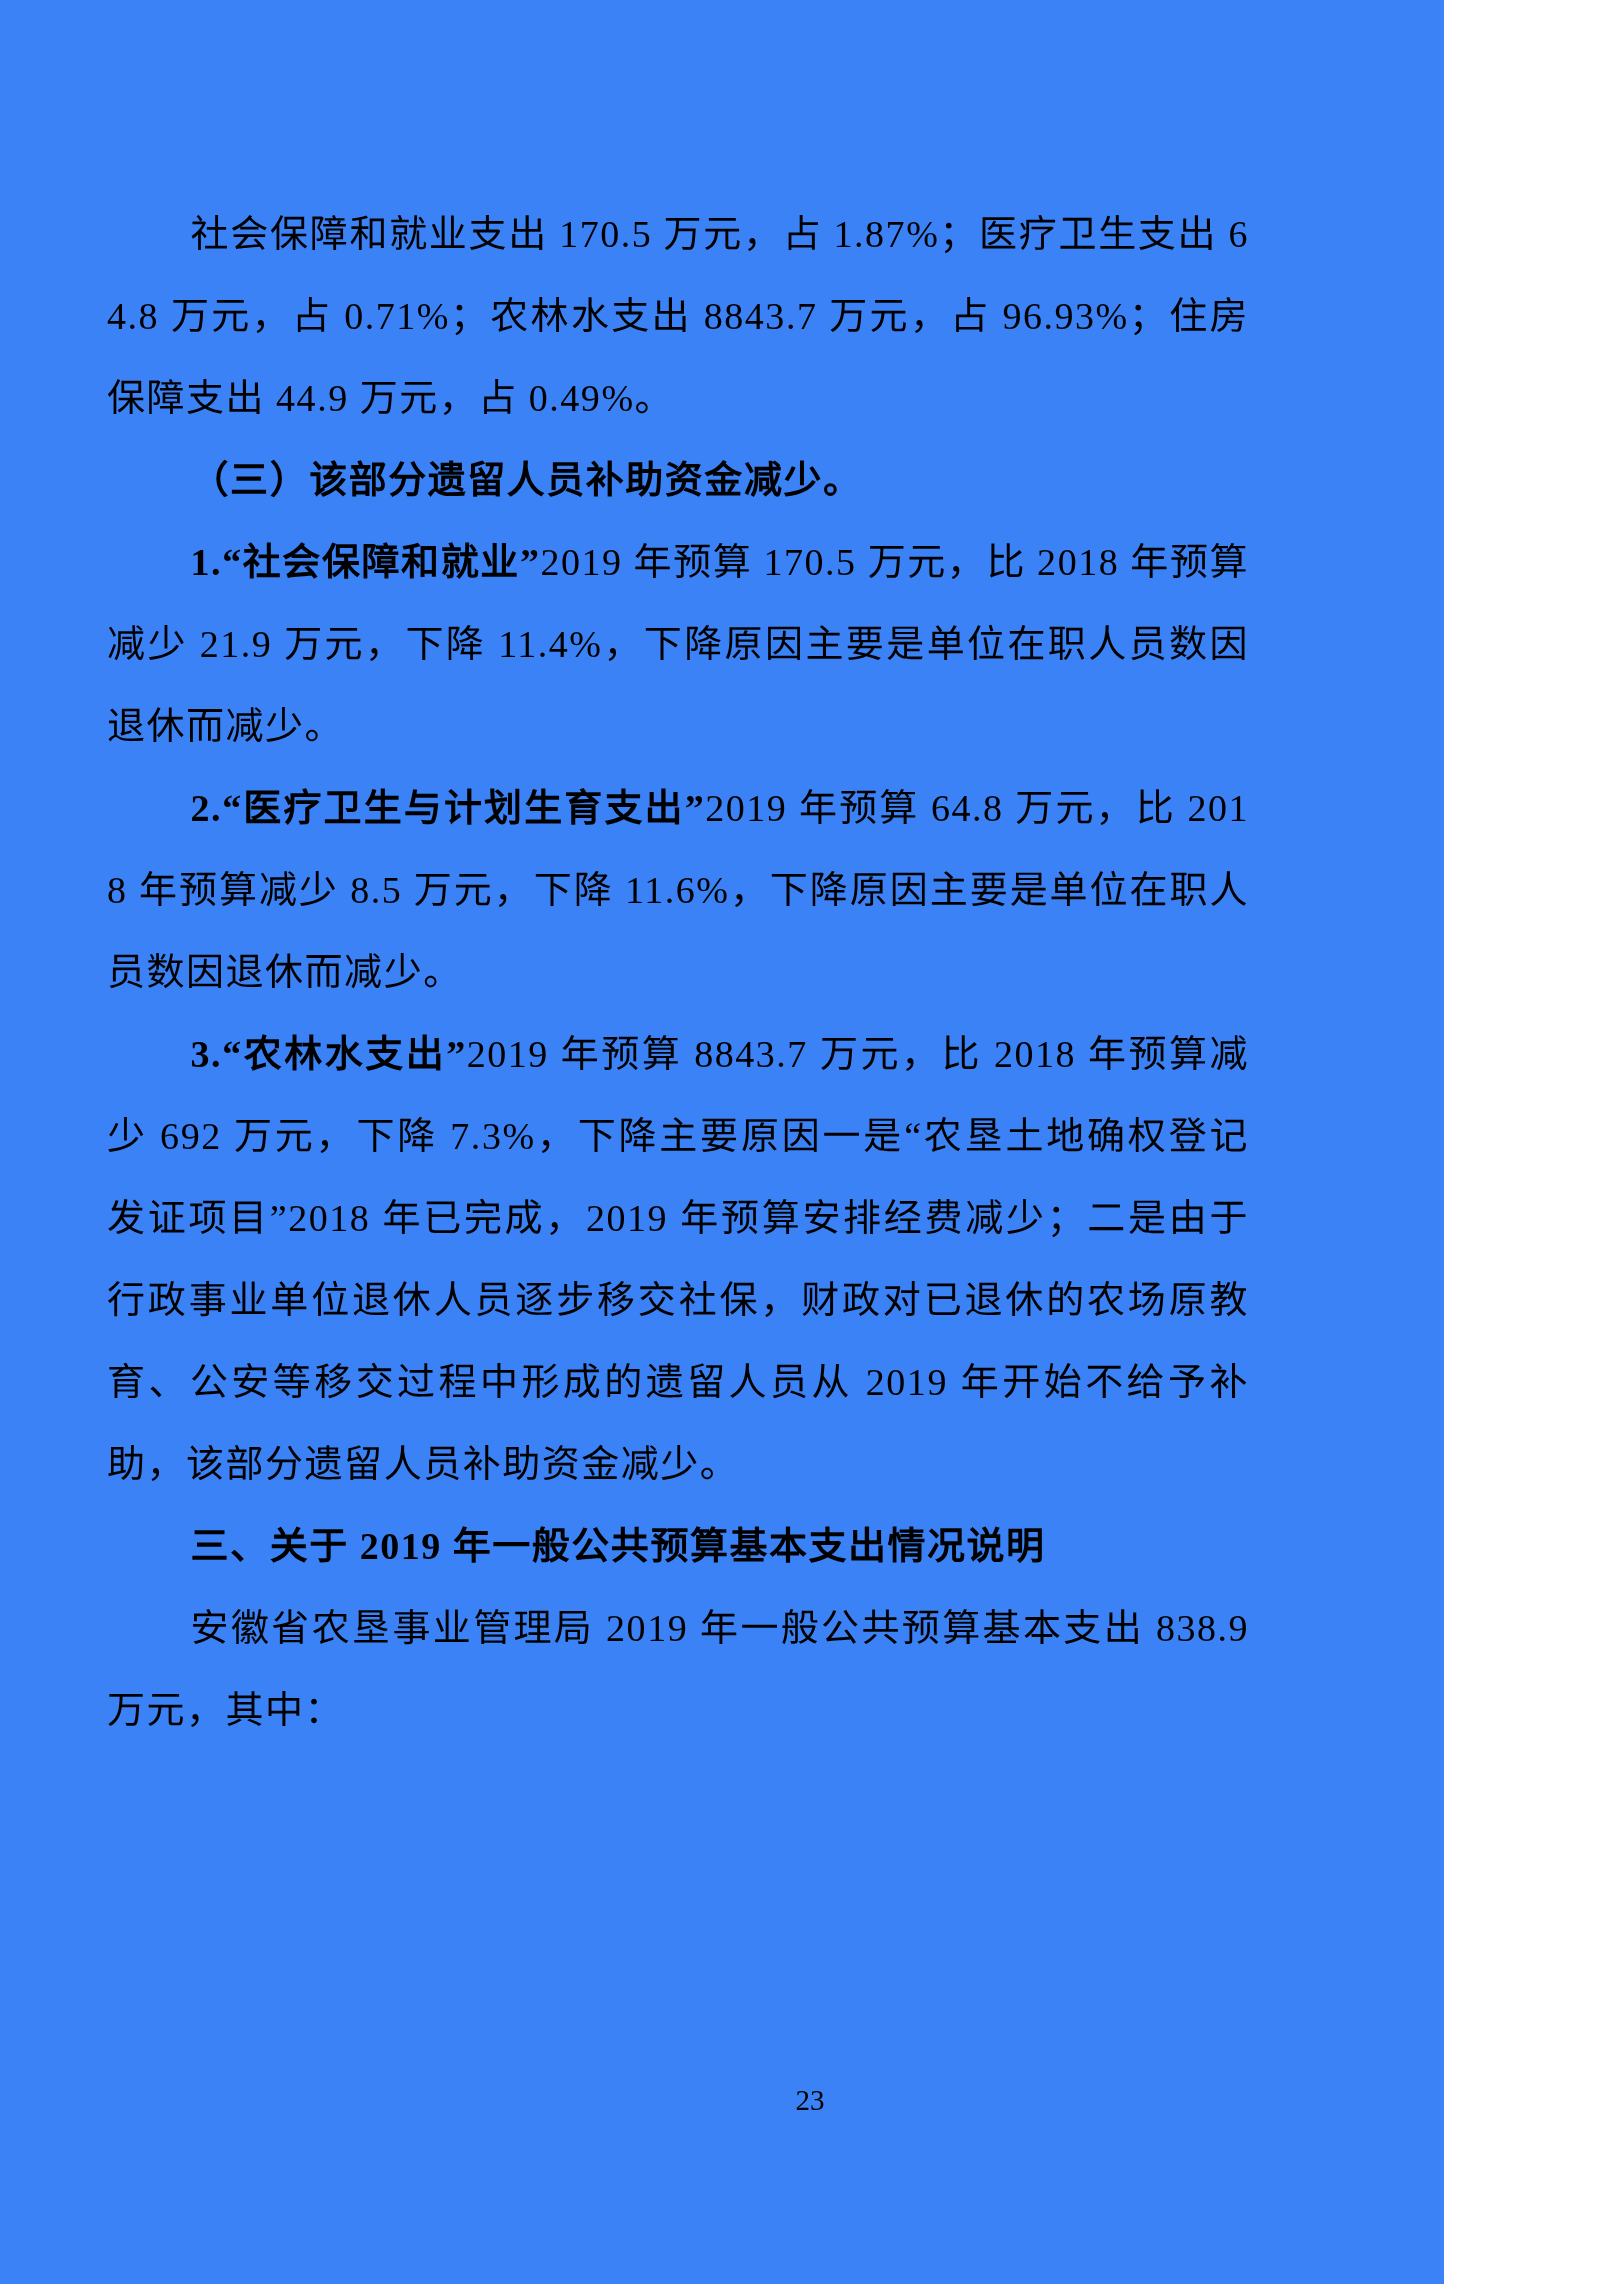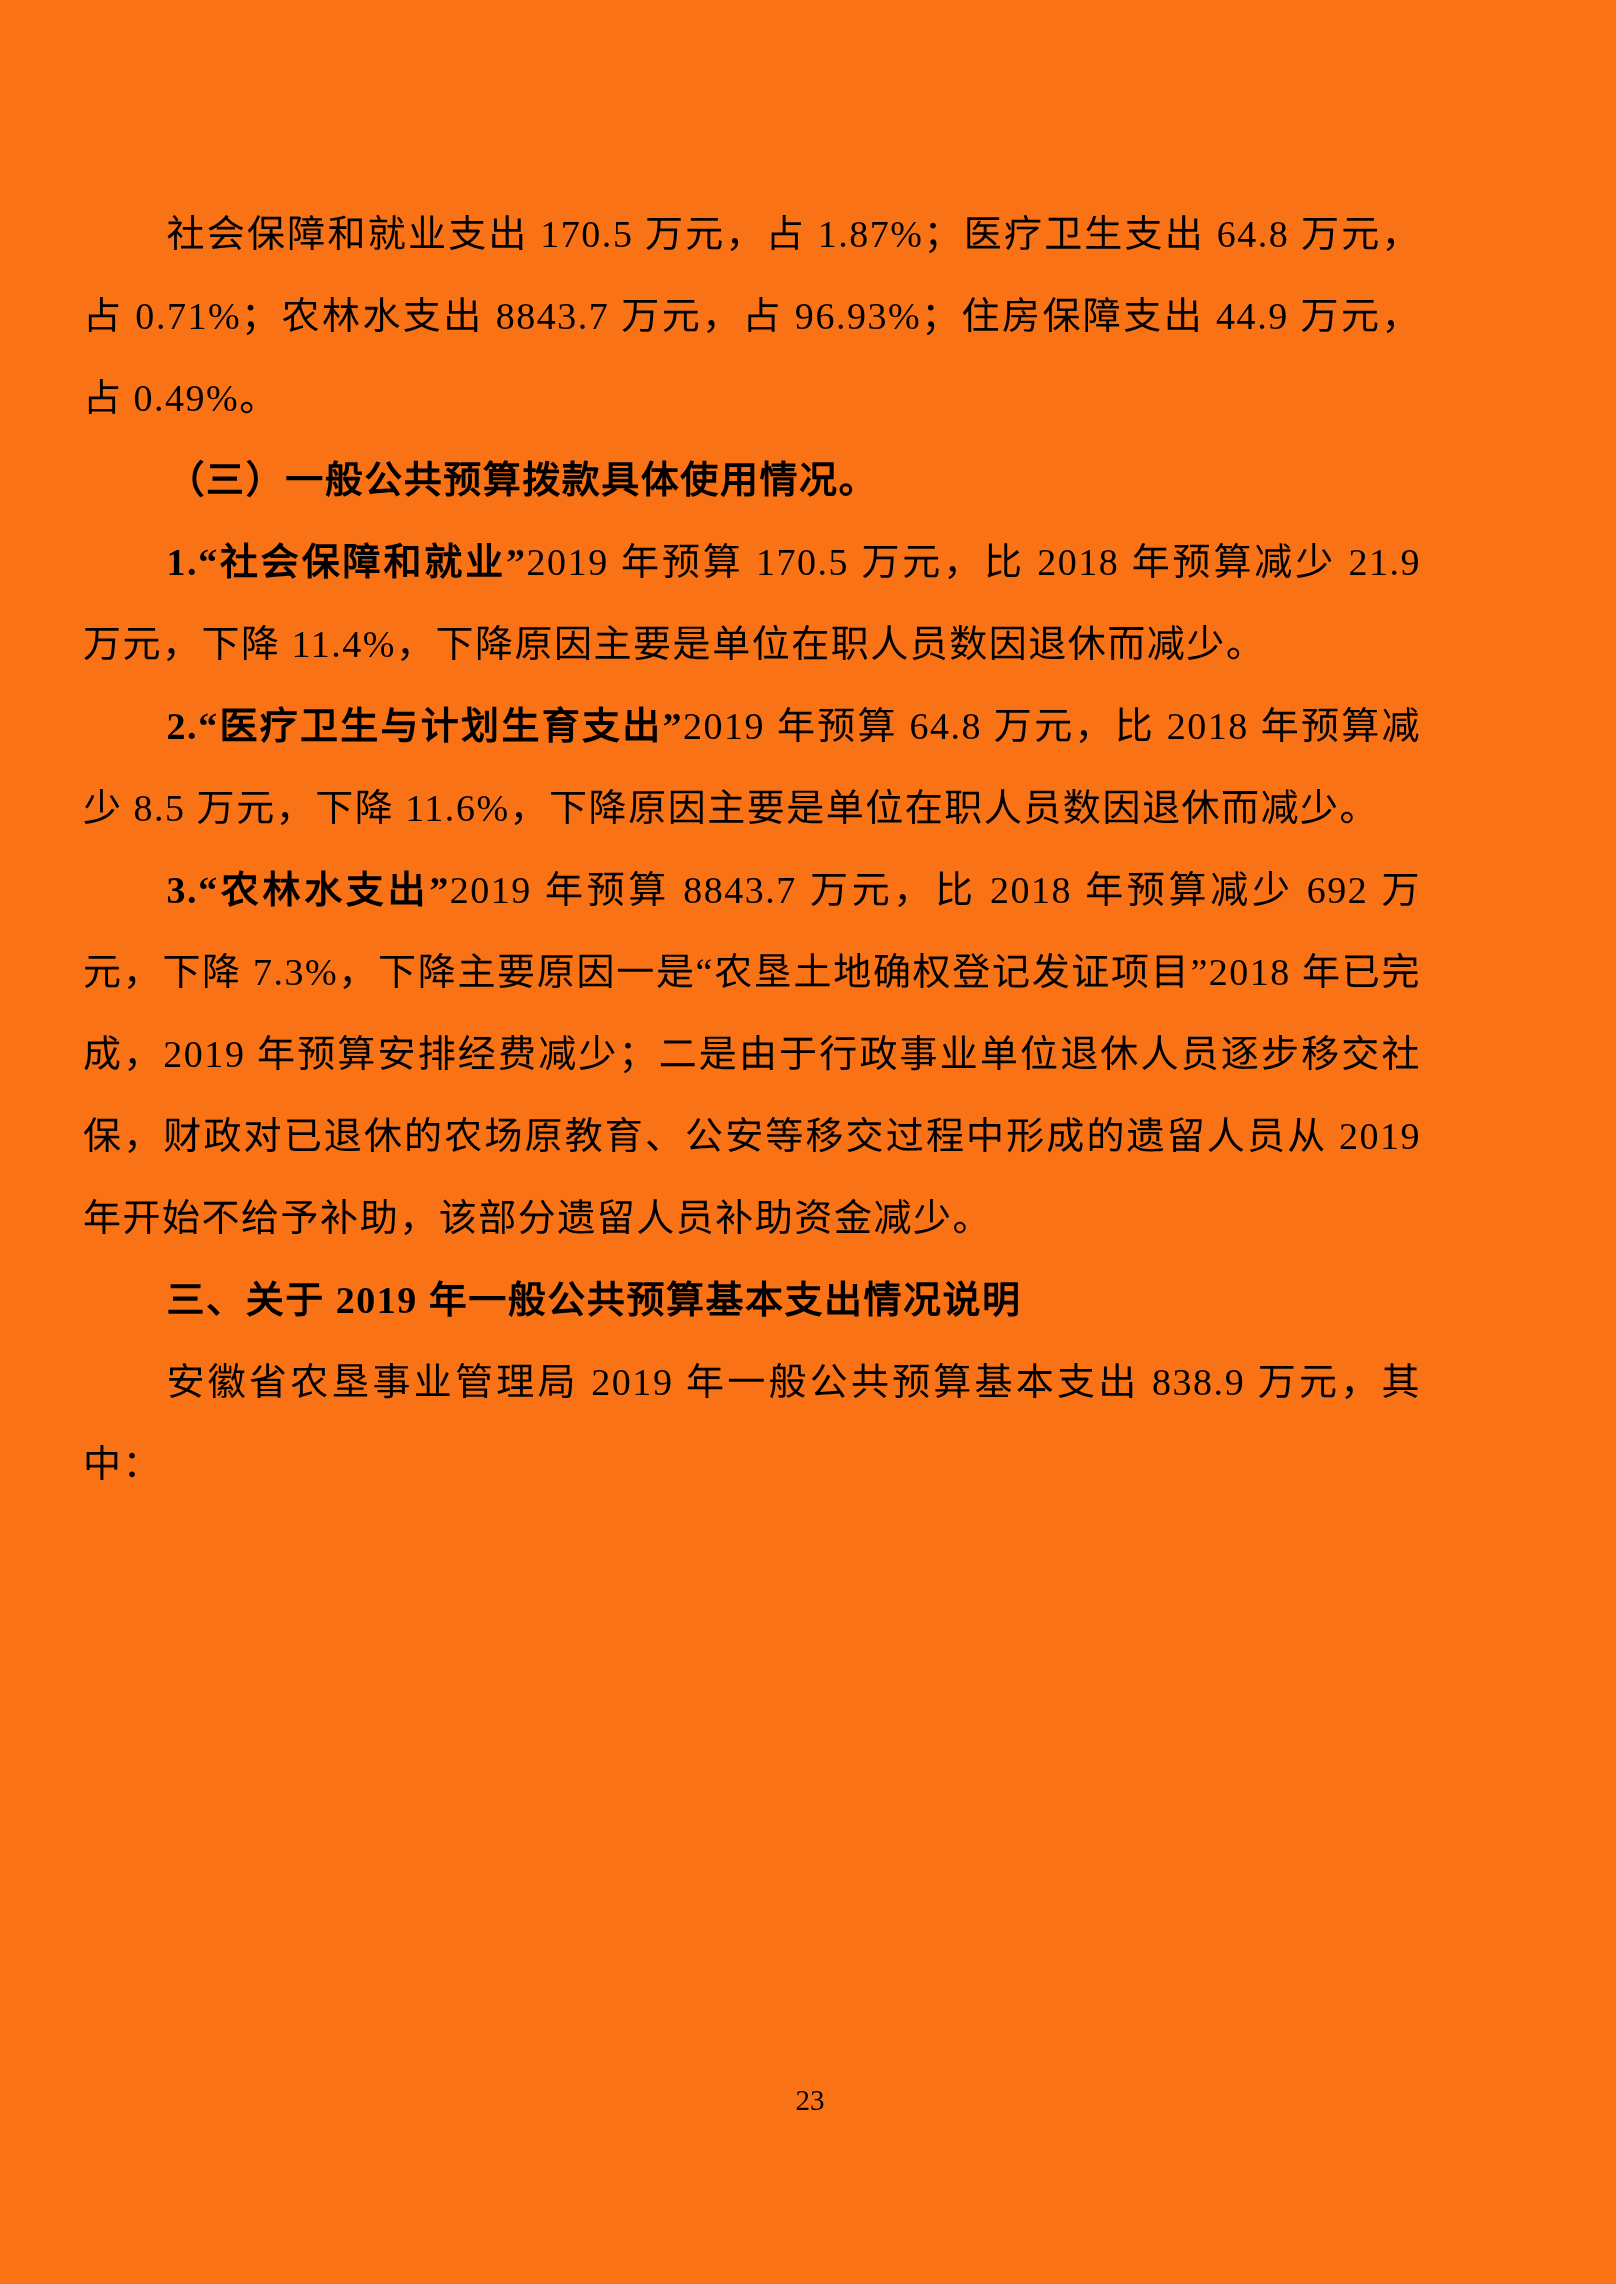--- a/index.html
+++ b/index.html
@@ -2,25 +2,25 @@
 <html lang="zh-CN" style="font-size:10.4px"><head>
 <meta charset="utf-8">
 <style>
   html, body {
     margin: 0;
     padding: 0;
     background: #ffffff;
   }
   .page {
     position: relative;
-    width: 1616px;
+    width: 1444px;
     height: 2284px;
-    background: #f97316;
+    background: #3b82f6;
     box-sizing: border-box;
-    padding: 193px 195px 0 83px;
+    padding: 193px 195px 0 107px;
     font-family: "Liberation Serif", "DejaVu Serif", serif;
     color: #000000;
     overflow: hidden;
   }
   .doc-text p {
     margin: 0;
     font-size: 38px;
     line-height: 82px;
     text-align: justify;
     text-align-last: left;
@@ -54,21 +54,21 @@
 <body>
 
 <div class="page">
   <div class="doc-text">
 
     <p>
       <span>社会保障和就业支出 170.5 万元，占 1.87%；医疗卫生支出 64.8 万元，占 0.71%；农林水支出 8843.7 万元，占 96.93%；住房保障支出 44.9 万元，占 0.49%。</span>
     </p>
 
     <p class="heading-kai">
-      <span>（三）一般公共预算拨款具体使用情况。</span>
+      <span>（三）该部分遗留人员补助资金减少。</span>
     </p>
 
     <p>
       <span class="lead-bold">1.“社会保障和就业”</span><span>2019 年预算 170.5 万元，比 2018 年预算减少 21.9 万元，下降 11.4%，下降原因主要是单位在职人员数因退休而减少。</span>
     </p>
 
     <p>
       <span class="lead-bold">2.“医疗卫生与计划生育支出”</span><span>2019 年预算 64.8 万元，比 2018 年预算减少 8.5 万元，下降 11.6%，下降原因主要是单位在职人员数因退休而减少。</span>
     </p>
 

